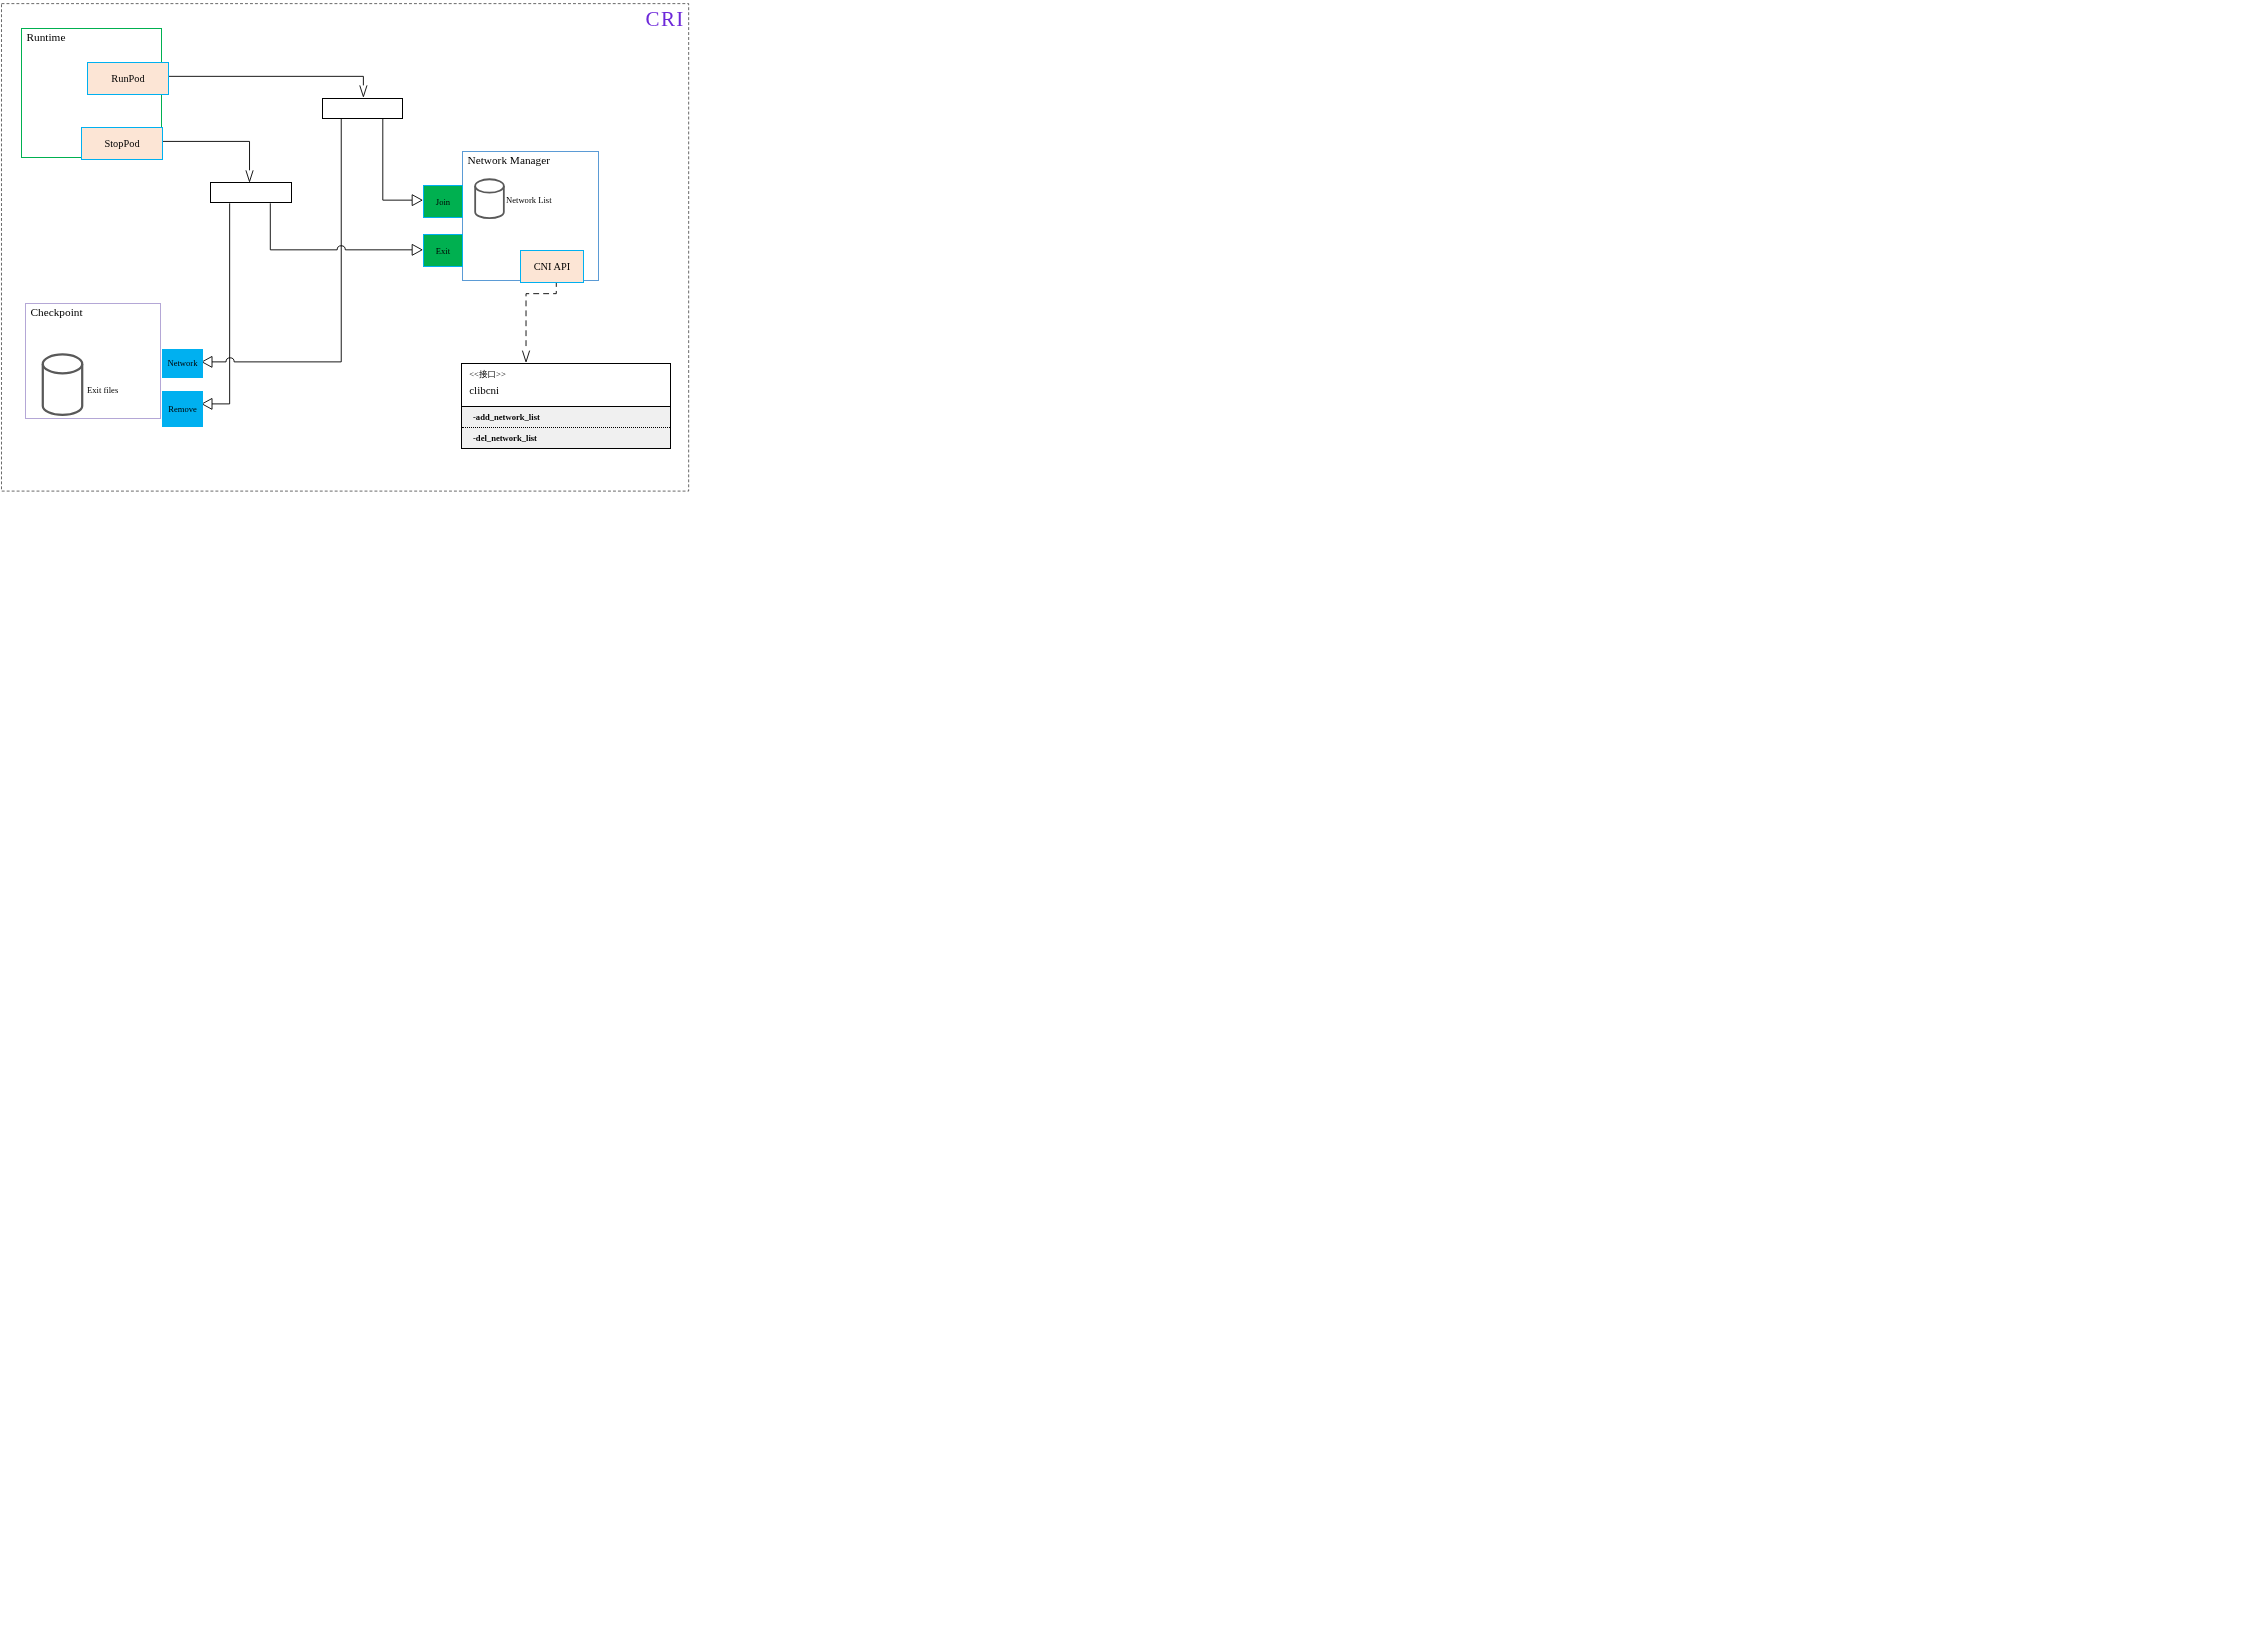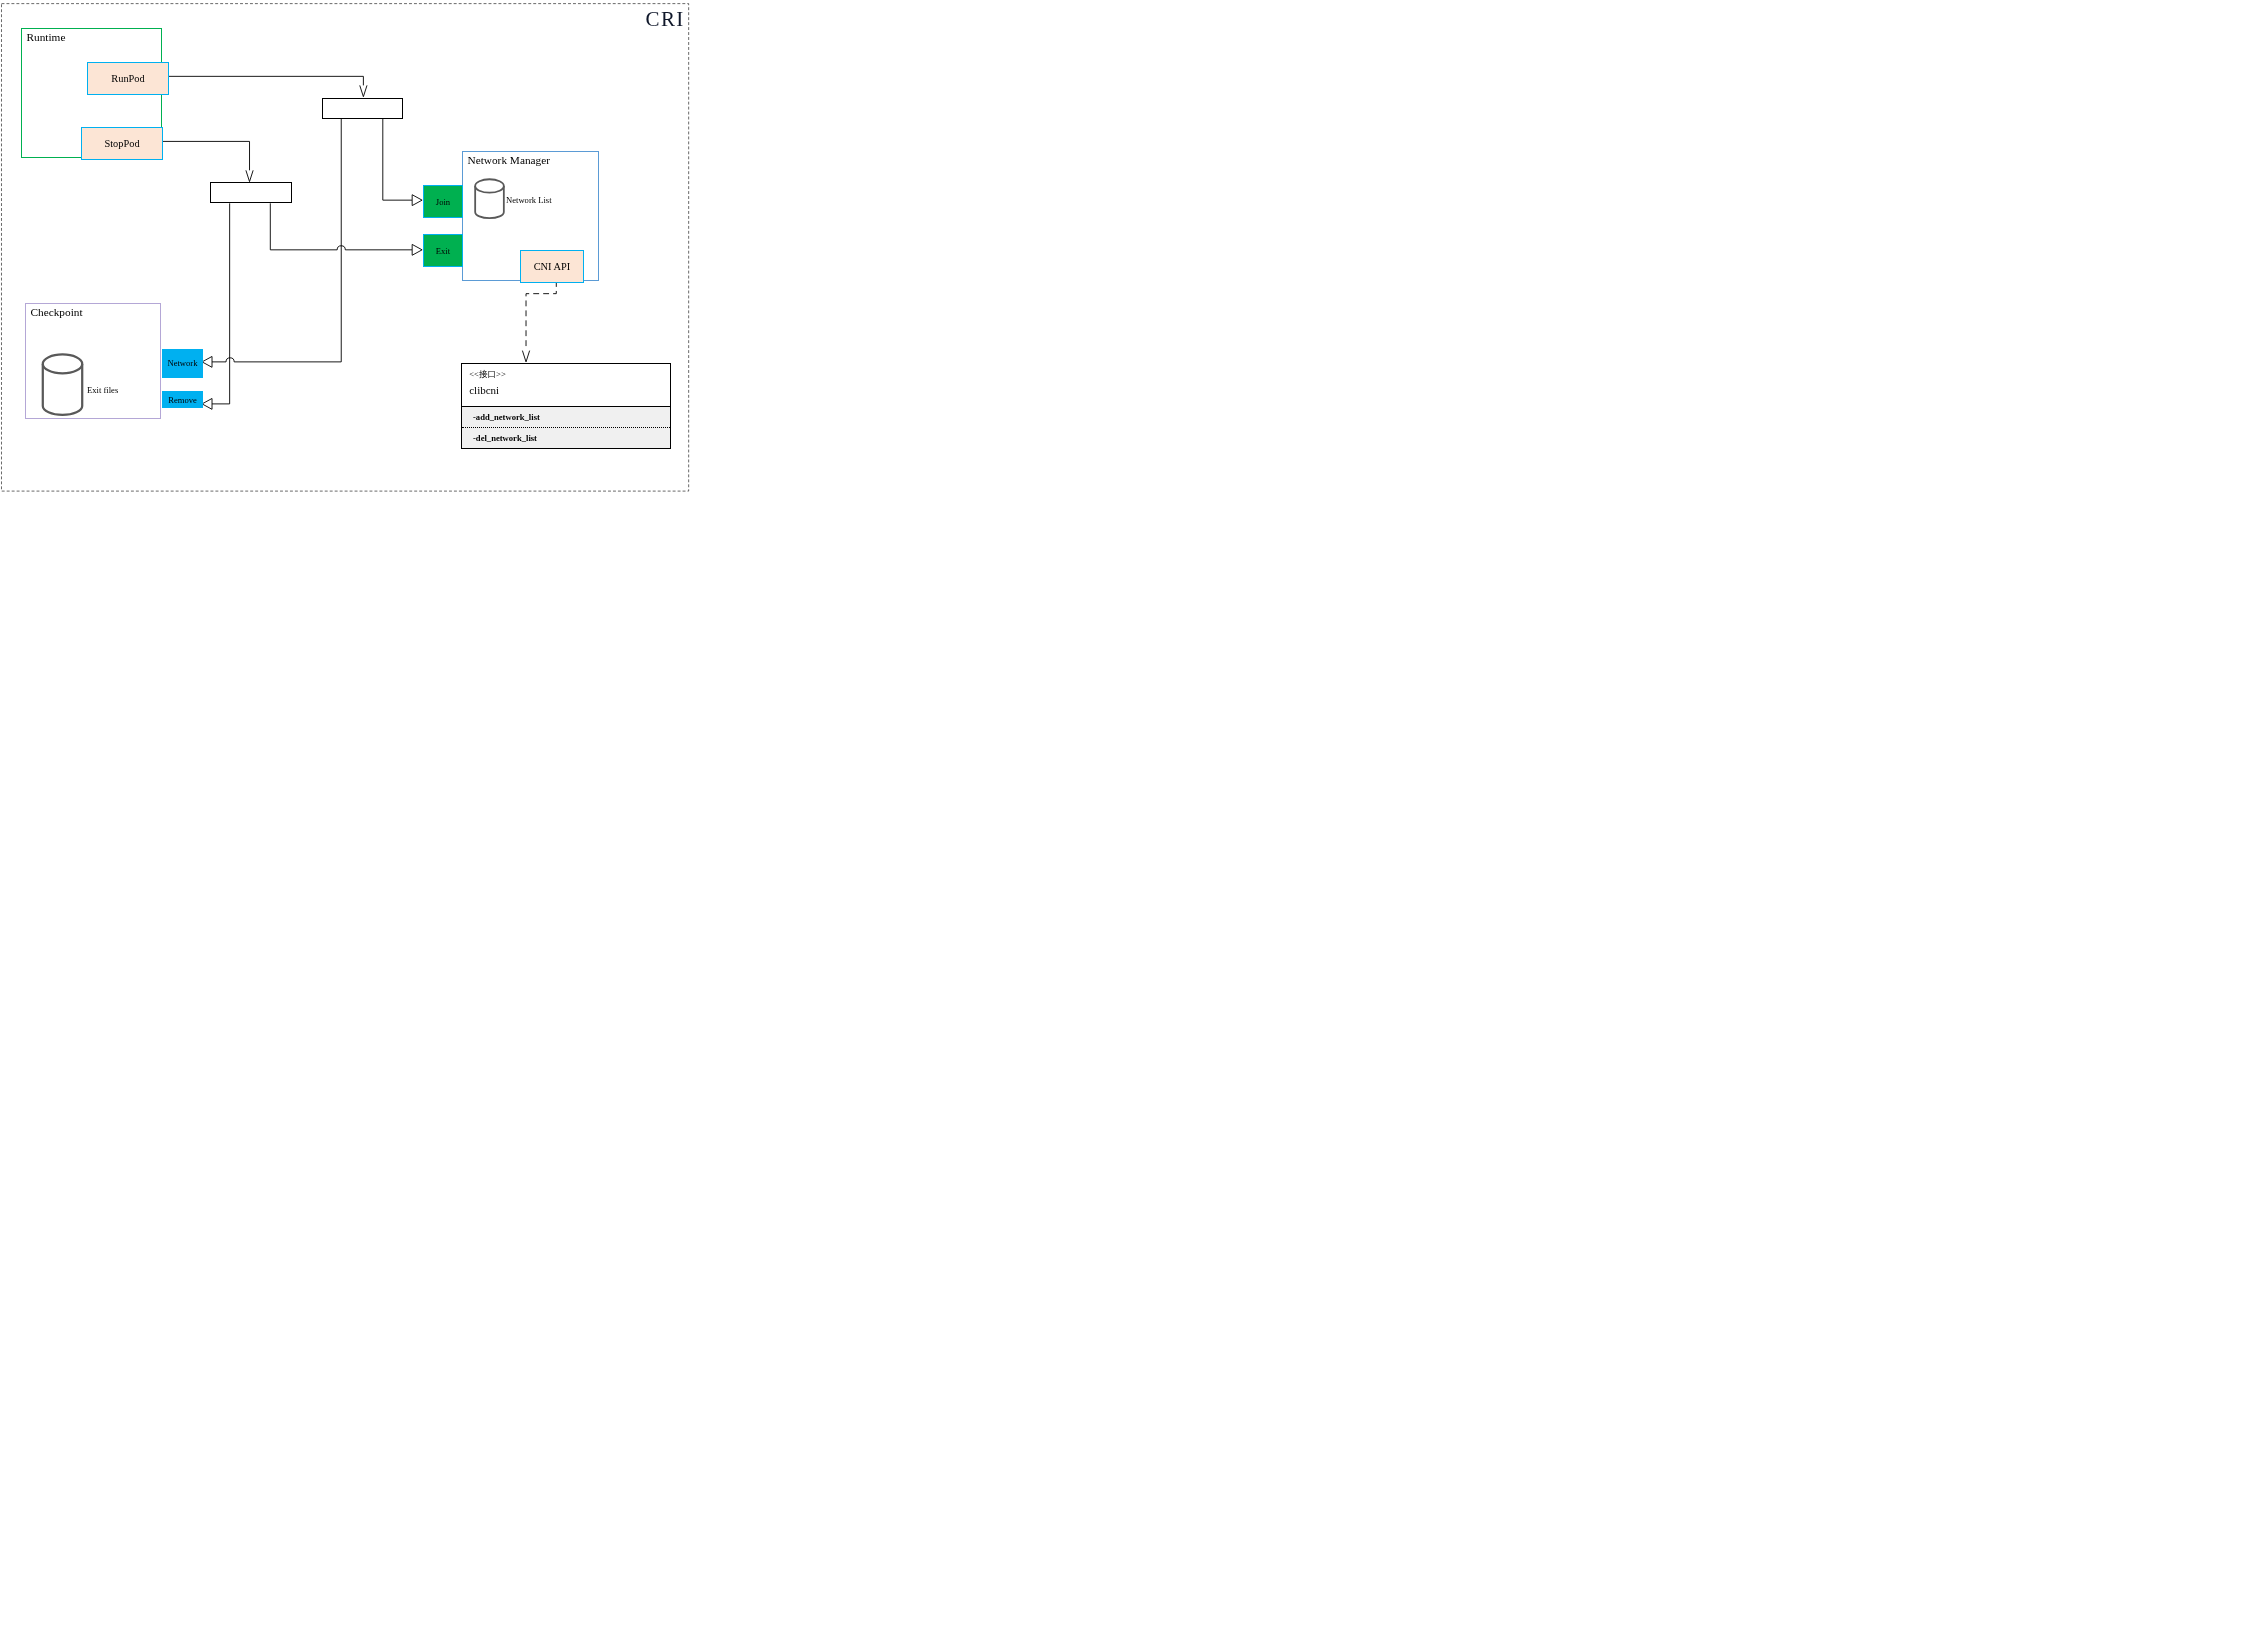--- a/index.html
+++ b/index.html
@@ -43,21 +43,21 @@
   .cyan  { background: #00b0f0; border: none; font-size: 8.6px; }
 
   .runpod  { left: 49px; top: 33px;  width: 82px; height: 33px; margin-left: 16px; }
   .stoppod { left: 59px; top: 98px; width: 82px; height: 33px; }
 
   .join { left: -40px; top: 33px;  width: 40px; height: 33px; }
   .exit { left: -40px; top: 82px; width: 40px; height: 33px; }
   .cni-api { left: 57px; top: 98px; width: 64px; height: 33px; }
 
   .create { left: 136px; top: 45px; width: 41px; height: 28.5px; }
-  .remove { left: 136px; top: 87px; width: 41px; height: 17px; }
+  .remove { left: 136px; top: 87px; width: 41px; height: 36px; }
 
   .junction {
     position: absolute;
     background: #ffffff;
     border: 0.9px solid #000;
     z-index: 2;
   }
   .junction-a { left: 322px; top: 98px; width: 81px; height: 21px; }
   .junction-b { left: 210px; top: 182px; width: 82px; height: 21px; }
 
@@ -69,21 +69,21 @@
     z-index: 2;
   }
   .nm-store-label { left: 43px; top: 43px; }
   .cp-store-label { left: 61px; top: 81px; }
 
   .cri-title {
     position: absolute;
     top: 7.2px; right: 16.3px;
     font-size: 21px;
     letter-spacing: 1.4px;
-    color: #0f172a;
+    color: #6d28d9;
     z-index: 2;
     white-space: nowrap;
   }
 
   .uml {
     position: absolute;
     left: 421px; top: 363px;
     width: 210px; height: 86px;
     border: 0.9px solid #000;
     background: #ffffff;

